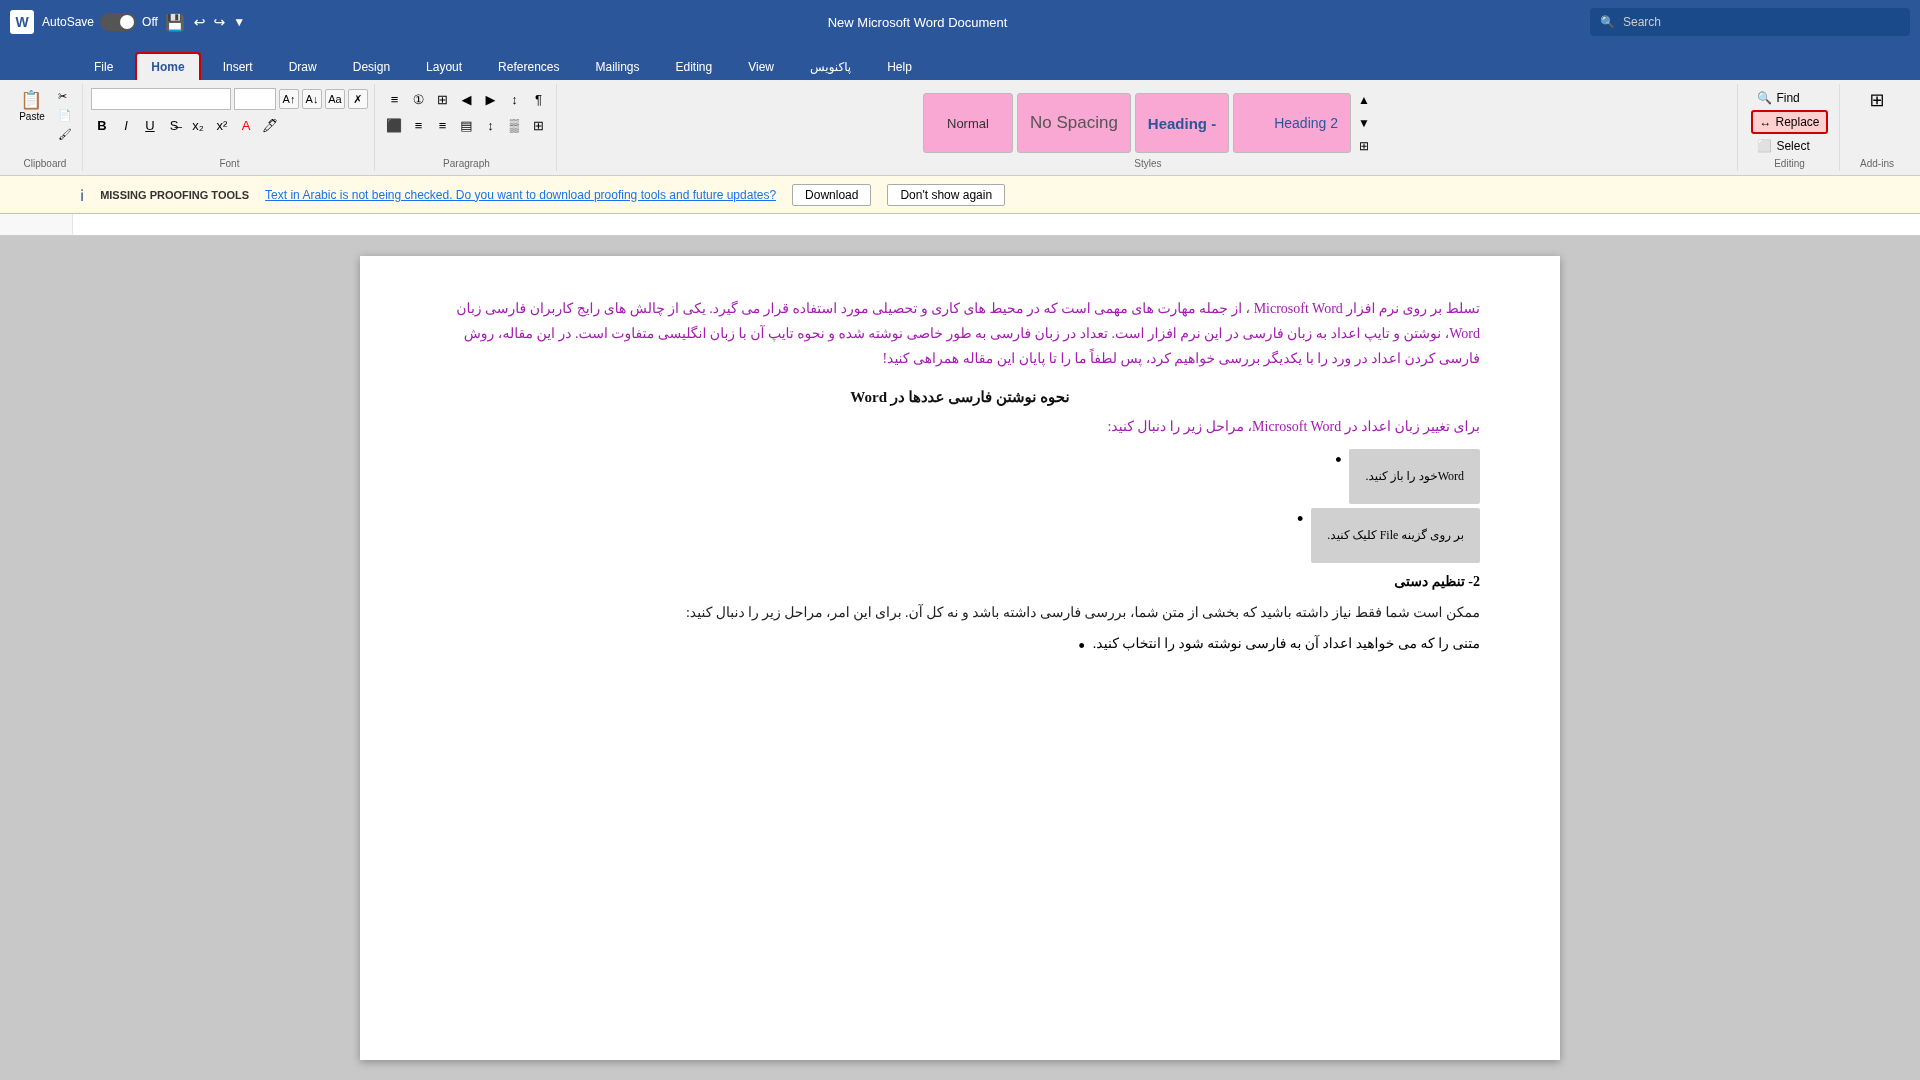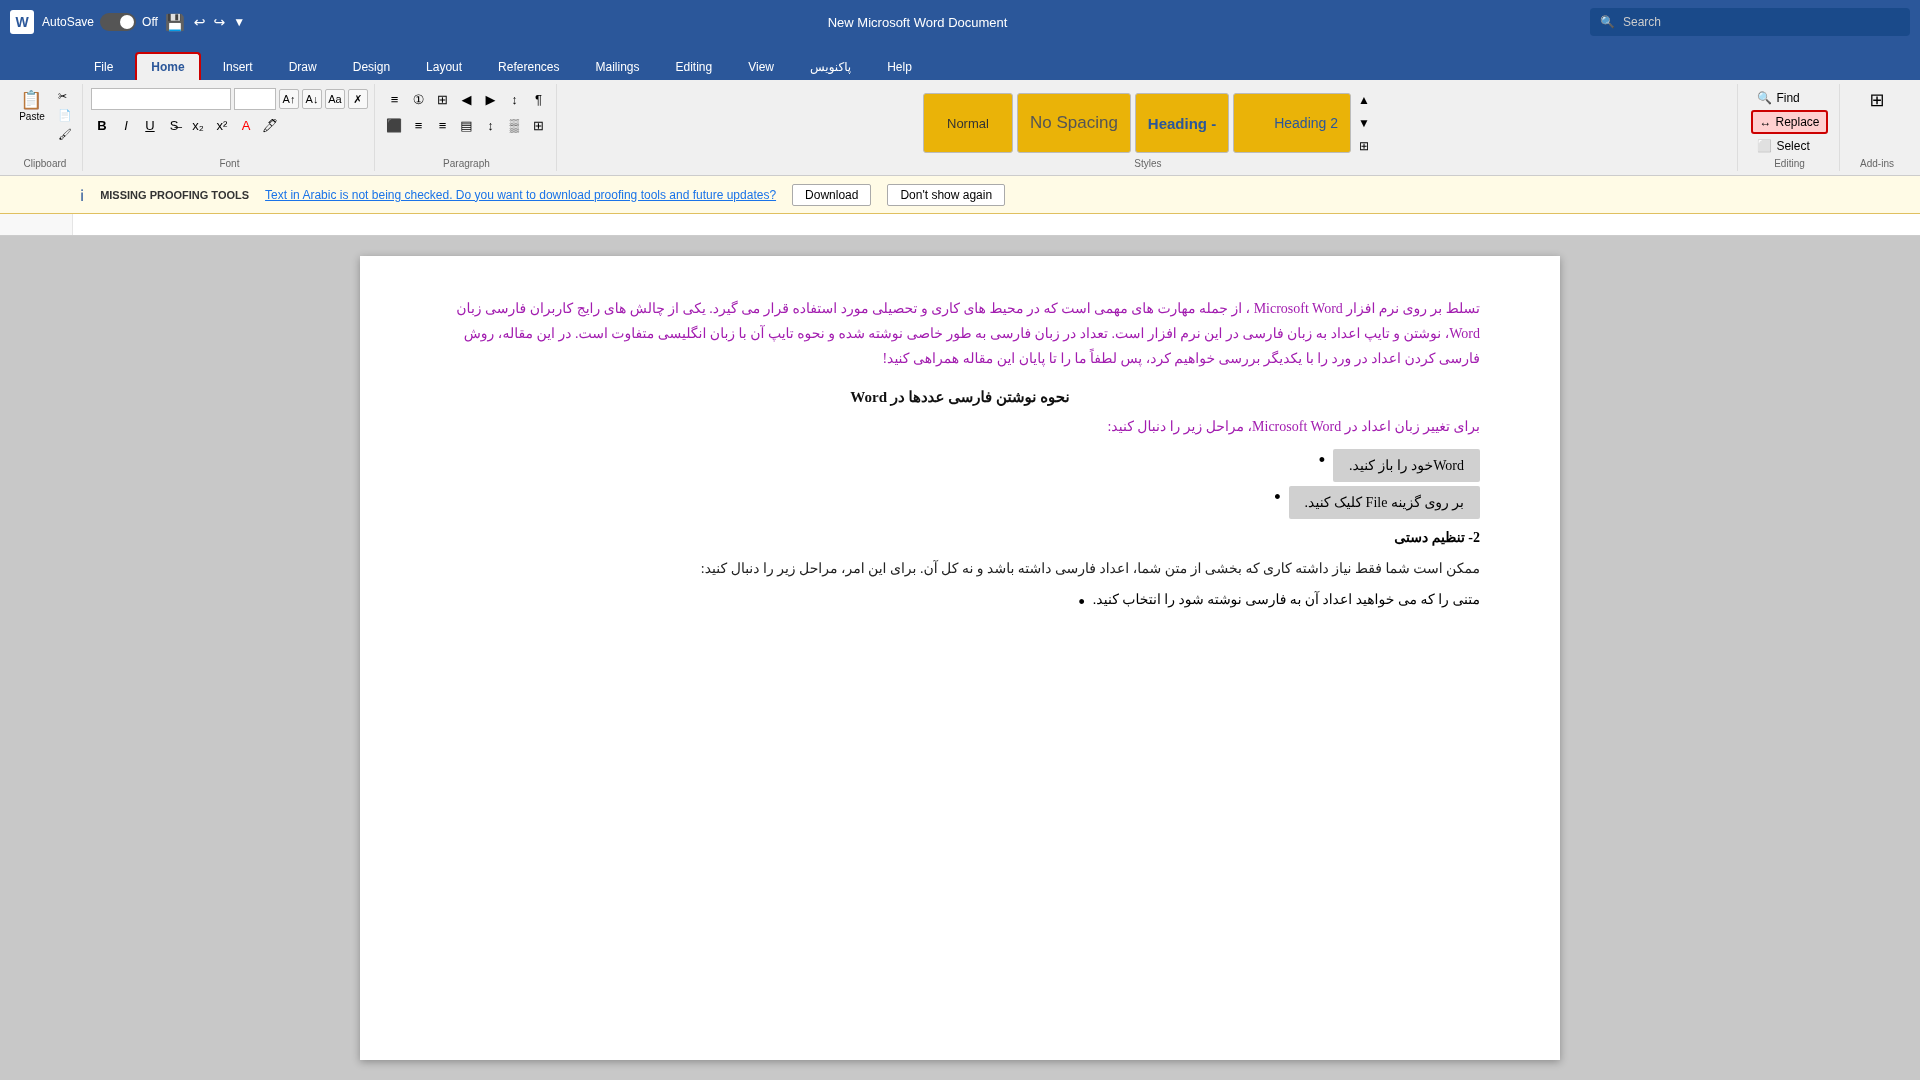--- a/index.html
+++ b/index.html
@@ -69,21 +69,21 @@
     .ribbon-group-content { display: flex; align-items: flex-start; gap: 4px; flex: 1; padding-top: 4px; }
     .ribbon-group-label { font-size: 10px; color: #666; text-align: center; padding-bottom: 2px; }
     .ribbon-btn { display: flex; flex-direction: column; align-items: center; justify-content: center; padding: 3px 5px; border-radius: 3px; cursor: pointer; min-width: 36px; }
     .ribbon-btn .icon { font-size: 18px; line-height: 1; }
     .ribbon-btn .label { font-size: 10px; margin-top: 2px; white-space: nowrap; }
     .ribbon-small-btn { display: flex; align-items: center; padding: 2px 4px; border-radius: 2px; cursor: pointer; font-size: 11px; }
     .font-row { display: flex; align-items: center; gap: 3px; }
     .font-select { width: 140px; height: 22px; border: 1px solid #bbb; background: white; font-size: 11px; padding: 0 4px; }
     .font-size { width: 42px; height: 22px; border: 1px solid #bbb; background: white; font-size: 11px; padding: 0 20px; }
     .small-btn { width: 20px; height: 20px; border: 1px solid #bbb; background: #f8f8f8; cursor: pointer; display: flex; align-items: center; justify-content: center; font-size: 11px; border-radius: 2px; }
-    .style-box { border: 1px solid #bbb; border-radius: 3px; padding: 4px 12px; cursor: pointer; text-align: center; min-width: 90px; height: 60px; display: flex; flex-direction: column; align-items: center; justify-content: center; background: #eab308; }
+    .style-box { border: 1px solid #bbb; border-radius: 3px; padding: 4px 12px; cursor: pointer; text-align: center; min-width: 90px; height: 60px; display: flex; flex-direction: column; align-items: center; justify-content: center; background: #f9a8d4; }
     .style-normal { font-size: 13px; color: #333; }
     .style-no-spacing { font-size: 17px; color: #555; }
     .style-heading1 { font-size: 15px; color: #2b579a; font-weight: bold; }
     .style-heading2 { font-size: 14px; color: #2b579a; margin-left: 28px; }
     .styles-scroll { width: 18px; height: 60px; display: flex; flex-direction: column; align-items: center; justify-content: space-between; }
     .editing-btn { display: flex; align-items: center; gap: 4px; padding: 3px 6px; border-radius: 3px; cursor: pointer; font-size: 12px; }
     .editing-btn.highlighted { background: #ffd0d0; border: 2px solid #c00; }
 
     
     .info-bar {
@@ -156,21 +156,21 @@
       z-index: 0;
       pointer-events: none;
       font-family: Arial, sans-serif;
     }
     .doc-content { position: relative; z-index: 1; }
     .doc-para { font-size: 14px; color: #a21caf; line-height: 1.8; margin-bottom: 10px; text-align: right; direction: rtl; font-family: 'Times New Roman', serif; }
     .doc-heading { font-size: 15px; font-weight: bold; color: #111; text-align: center; direction: rtl; margin: 16px 0 8px; font-family: 'Times New Roman', serif; }
     .doc-subheading { font-size: 14px; font-weight: bold; background: #bbb; padding: 4px 12px; display: inline-block; text-align: right; direction: rtl; margin: 10px 0 6px; font-family: 'Times New Roman', serif; }
     .doc-bullet { display: flex; align-items: flex-start; gap: 8px; margin: 4px 0; direction: rtl; }
     .doc-bullet-point { font-size: 18px; margin-top: 1px; }
-    .doc-bullet-text { font-size: 14px; background: #d0d0d0; padding: 8px 16px; border-radius: 2px; font-family: 'Times New Roman', serif; }
+    .doc-bullet-text { font-size: 12px; background: #d0d0d0; padding: 20px 16px; border-radius: 2px; font-family: 'Times New Roman', serif; }
     .doc-subheading2 { font-size: 14px; font-weight: bold; text-align: right; direction: rtl; margin: 14px 0 6px; font-family: 'Times New Roman', serif; }
     .doc-para2 { font-size: 14px; color: #222; line-height: 1.8; margin-bottom: 10px; text-align: right; direction: rtl; font-family: 'Times New Roman', serif; }
     .doc-bullet2 { display: flex; align-items: flex-start; gap: 8px; margin: 4px 0; direction: rtl; }
     .doc-bullet2-text { font-size: 14px; font-family: 'Times New Roman', serif; }
 
     
     .fmt-row { display: flex; align-items: center; gap: 2px; }
     .fmt-btn { width: 22px; height: 22px; display: flex; align-items: center; justify-content: center; border-radius: 2px; cursor: pointer; font-size: 13px; border: 1px solid transparent; }
     .fmt-btn.bold { font-weight: bold; }
     .fmt-btn.italic { font-style: italic; }
@@ -375,21 +375,21 @@
 
         <div class="doc-bullet">
           <span class="doc-bullet-text">بر روی گزینه File کلیک کنید.</span>
           <span class="doc-bullet-point">•</span>
         </div>
 
         <div style="text-align:right; direction:rtl; margin: 10px 0;">
           <span class="doc-subheading2">2- تنظیم دستی</span>
         </div>
 
-        <p class="doc-para2">ممکن است شما فقط نیاز داشته کاری که بخشی از متن شما، اعداد فارسی داشته باشد و نه کل آن. برای این امر، مراحل زیر را دنبال کنید:</p>
+        <p class="doc-para2">ممکن است شما فقط نیاز داشته باشید که بخشی از متن شما، بررسی فارسی داشته باشد و نه کل آن. برای این امر، مراحل زیر را دنبال کنید:</p>
 
         <div class="doc-bullet2">
           <span class="doc-bullet2-text">متنی را که می خواهید اعداد آن به فارسی نوشته شود را انتخاب کنید.</span>
           <span class="doc-bullet-point">•</span>
         </div>
 
       </div>
     </div>
   </div>
 </div>

